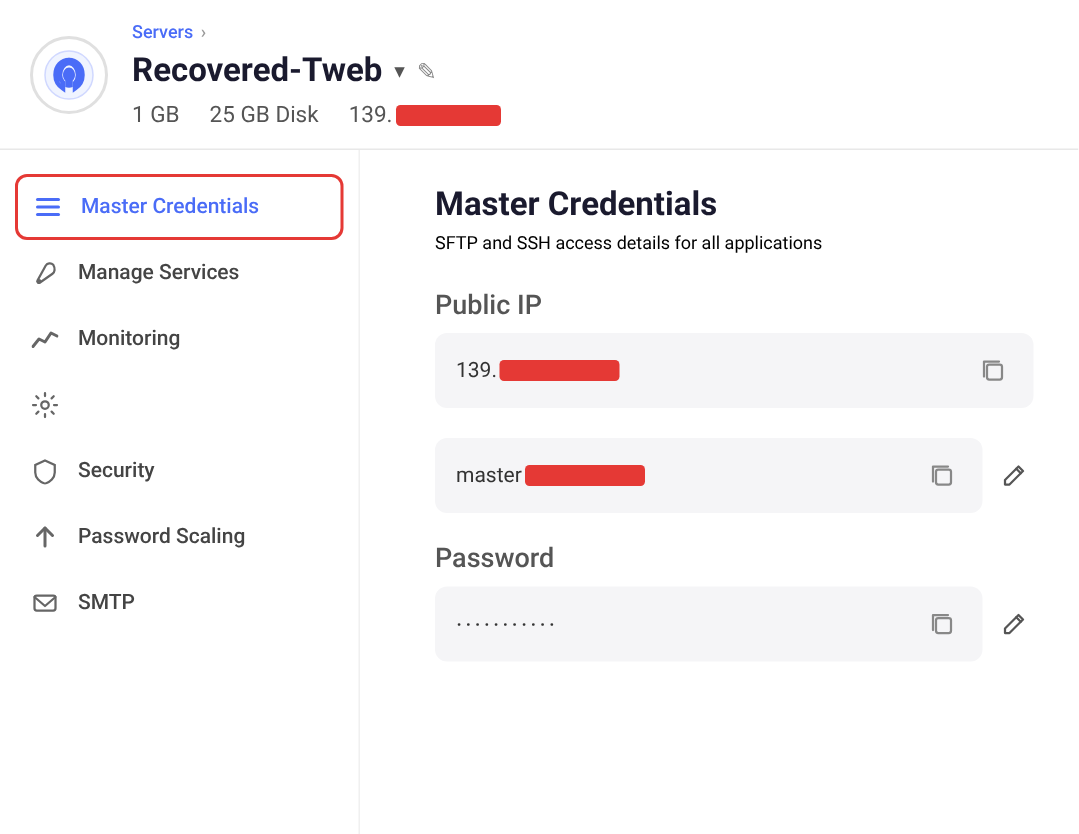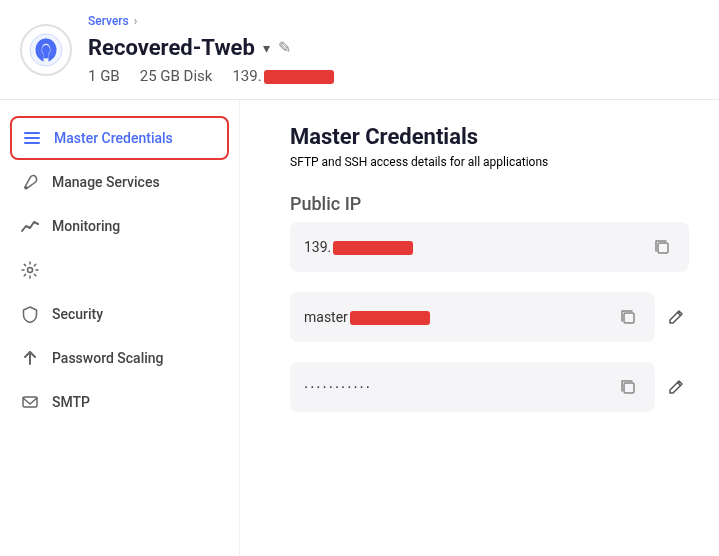--- a/index.html
+++ b/index.html
@@ -187,20 +187,21 @@
         <button class="edit-btn" title="Edit">
           <svg width="18" height="18" viewBox="0 0 18 18" fill="none">
               <path d="M12 3 L15 6 L6 15 L3 15 L3 12 Z" stroke="#555" stroke-width="1.5" stroke-linecap="round" stroke-linejoin="round" fill="none"></path>
               <path d="M10.5 4.5 L13.5 7.5" stroke="#555" stroke-width="1.5" stroke-linecap="round"></path>
             </svg>
         </button>
       </div>
     </div>
 
     <div class="field-section">
+      <div class="field-label">Password</div>
       <div class="field-row">
         <div class="field-input-wrap">
           <span class="field-value field-dots">···········</span>
           <button class="copy-btn" title="Copy">
             <svg width="18" height="18" viewBox="0 0 18 18" fill="none">
                 <rect x="5" y="5" width="10" height="10" rx="1.5" stroke="#888" stroke-width="1.5"></rect>
                 <path d="M3 13 L3 3 L13 3" stroke="#888" stroke-width="1.5" stroke-linecap="round" stroke-linejoin="round" fill="none"></path>
               </svg>
           </button>
         </div>

